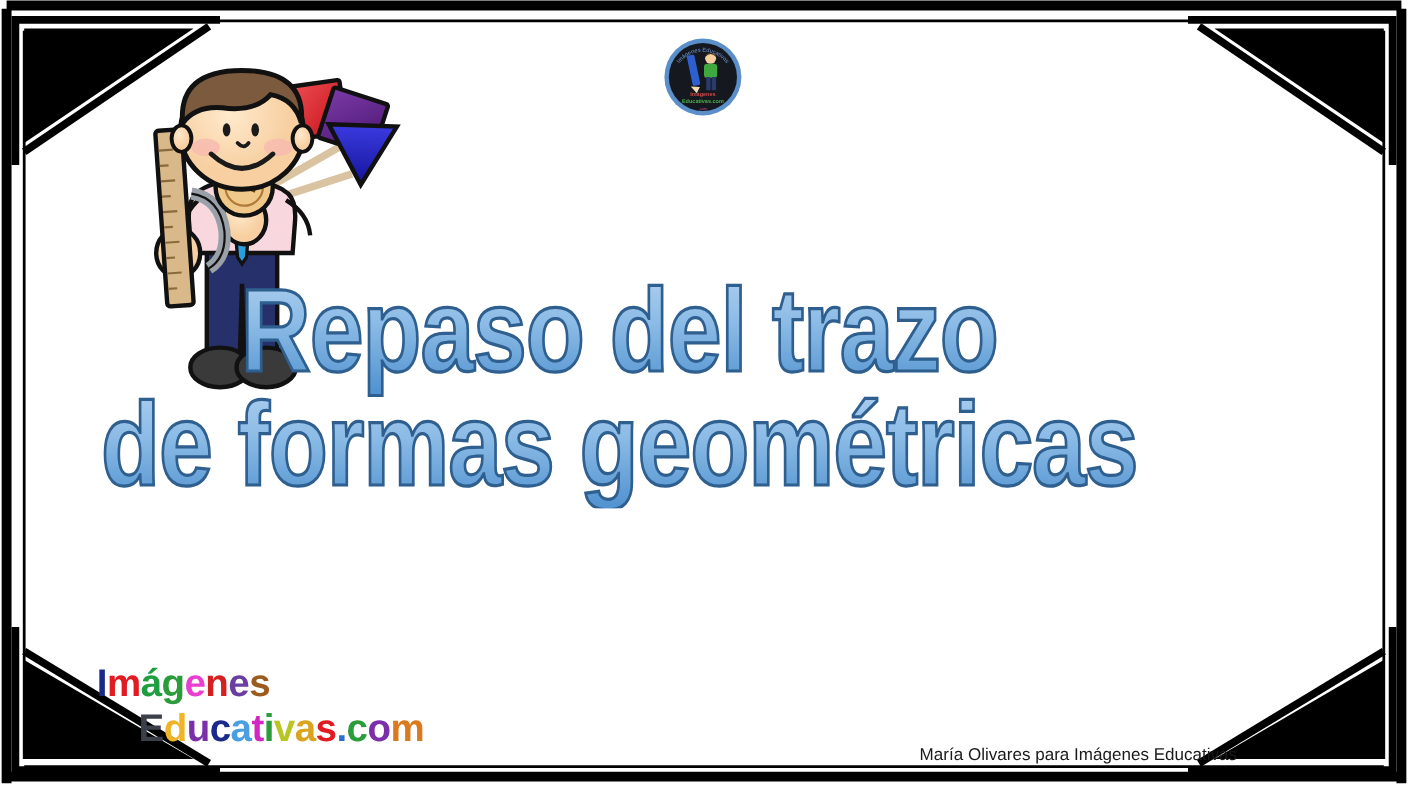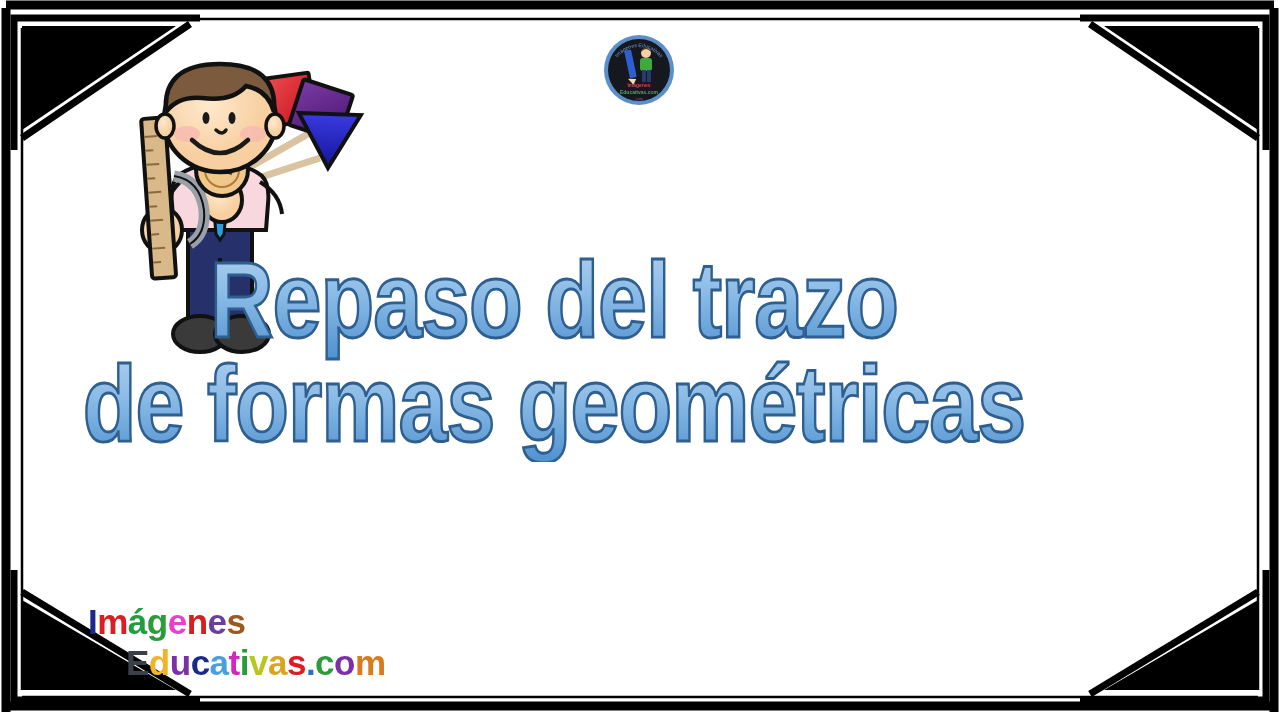--- a/index.html
+++ b/index.html
@@ -49,21 +49,21 @@
     left: 70px;
     top: 58px;
     width: 295px;
     height: 305px;
   }
   .character svg { display: block; width: 100%; height: 100%; }
 
   
   .title-block {
     position: absolute;
-    left: 4px;
+    left: 13px;
     top: 252px;
     width: 1057px;
     text-align: center;
   }
   .title-svg { display: block; margin: 0 auto; }
 
   
   .brand {
     position: absolute;
     left: 88px;
@@ -276,14 +276,15 @@
       <text x="550" y="78" text-anchor="middle" font-family="'Liberation Sans','DejaVu Sans',sans-serif" font-size="88" font-weight="bold" fill="url(#titleGrad)" stroke="#2e5f8f" stroke-width="2.4" transform="scale(1,1.22) translate(0,-8)" style="letter-spacing:-1px;">Repaso del trazo</text>
       <text x="550" y="186" text-anchor="middle" font-family="'Liberation Sans','DejaVu Sans',sans-serif" font-size="88" font-weight="bold" fill="url(#titleGrad)" stroke="#2e5f8f" stroke-width="2.4" transform="scale(1,1.22) translate(0,-31)" style="letter-spacing:-1px;">de formas geométricas</text>
     </svg>
   </div>
 
   <div class="brand">
     <div class="brand-line brand-line1" id="brand-line-1"><span style="color: rgb(27, 42, 138);">I</span><span style="color: rgb(224, 27, 34);">m</span><span style="color: rgb(30, 158, 62);">á</span><span style="color: rgb(43, 156, 58);">g</span><span style="color: rgb(233, 63, 209);">e</span><span style="color: rgb(211, 32, 32);">n</span><span style="color: rgb(107, 63, 160);">e</span><span style="color: rgb(156, 90, 30);">s</span></div>
     <div class="brand-line brand-line2" id="brand-line-2"><span style="color: rgb(58, 63, 74);">E</span><span style="color: rgb(240, 180, 41);">d</span><span style="color: rgb(123, 47, 168);">u</span><span style="color: rgb(27, 42, 138);">c</span><span style="color: rgb(74, 159, 224);">a</span><span style="color: rgb(212, 38, 192);">t</span><span style="color: rgb(43, 156, 58);">i</span><span style="color: rgb(184, 198, 35);">v</span><span style="color: rgb(217, 165, 30);">a</span><span style="color: rgb(224, 27, 34);">s</span><span style="color: rgb(42, 111, 208);">.</span><span style="color: rgb(43, 156, 58);">c</span><span style="color: rgb(123, 47, 168);">o</span><span style="color: rgb(217, 122, 30);">m</span></div>
   </div>
 
+  <div class="credit">María Olivares para Imágenes Educativas</div>
 
 </div>
 
 </body></html>

